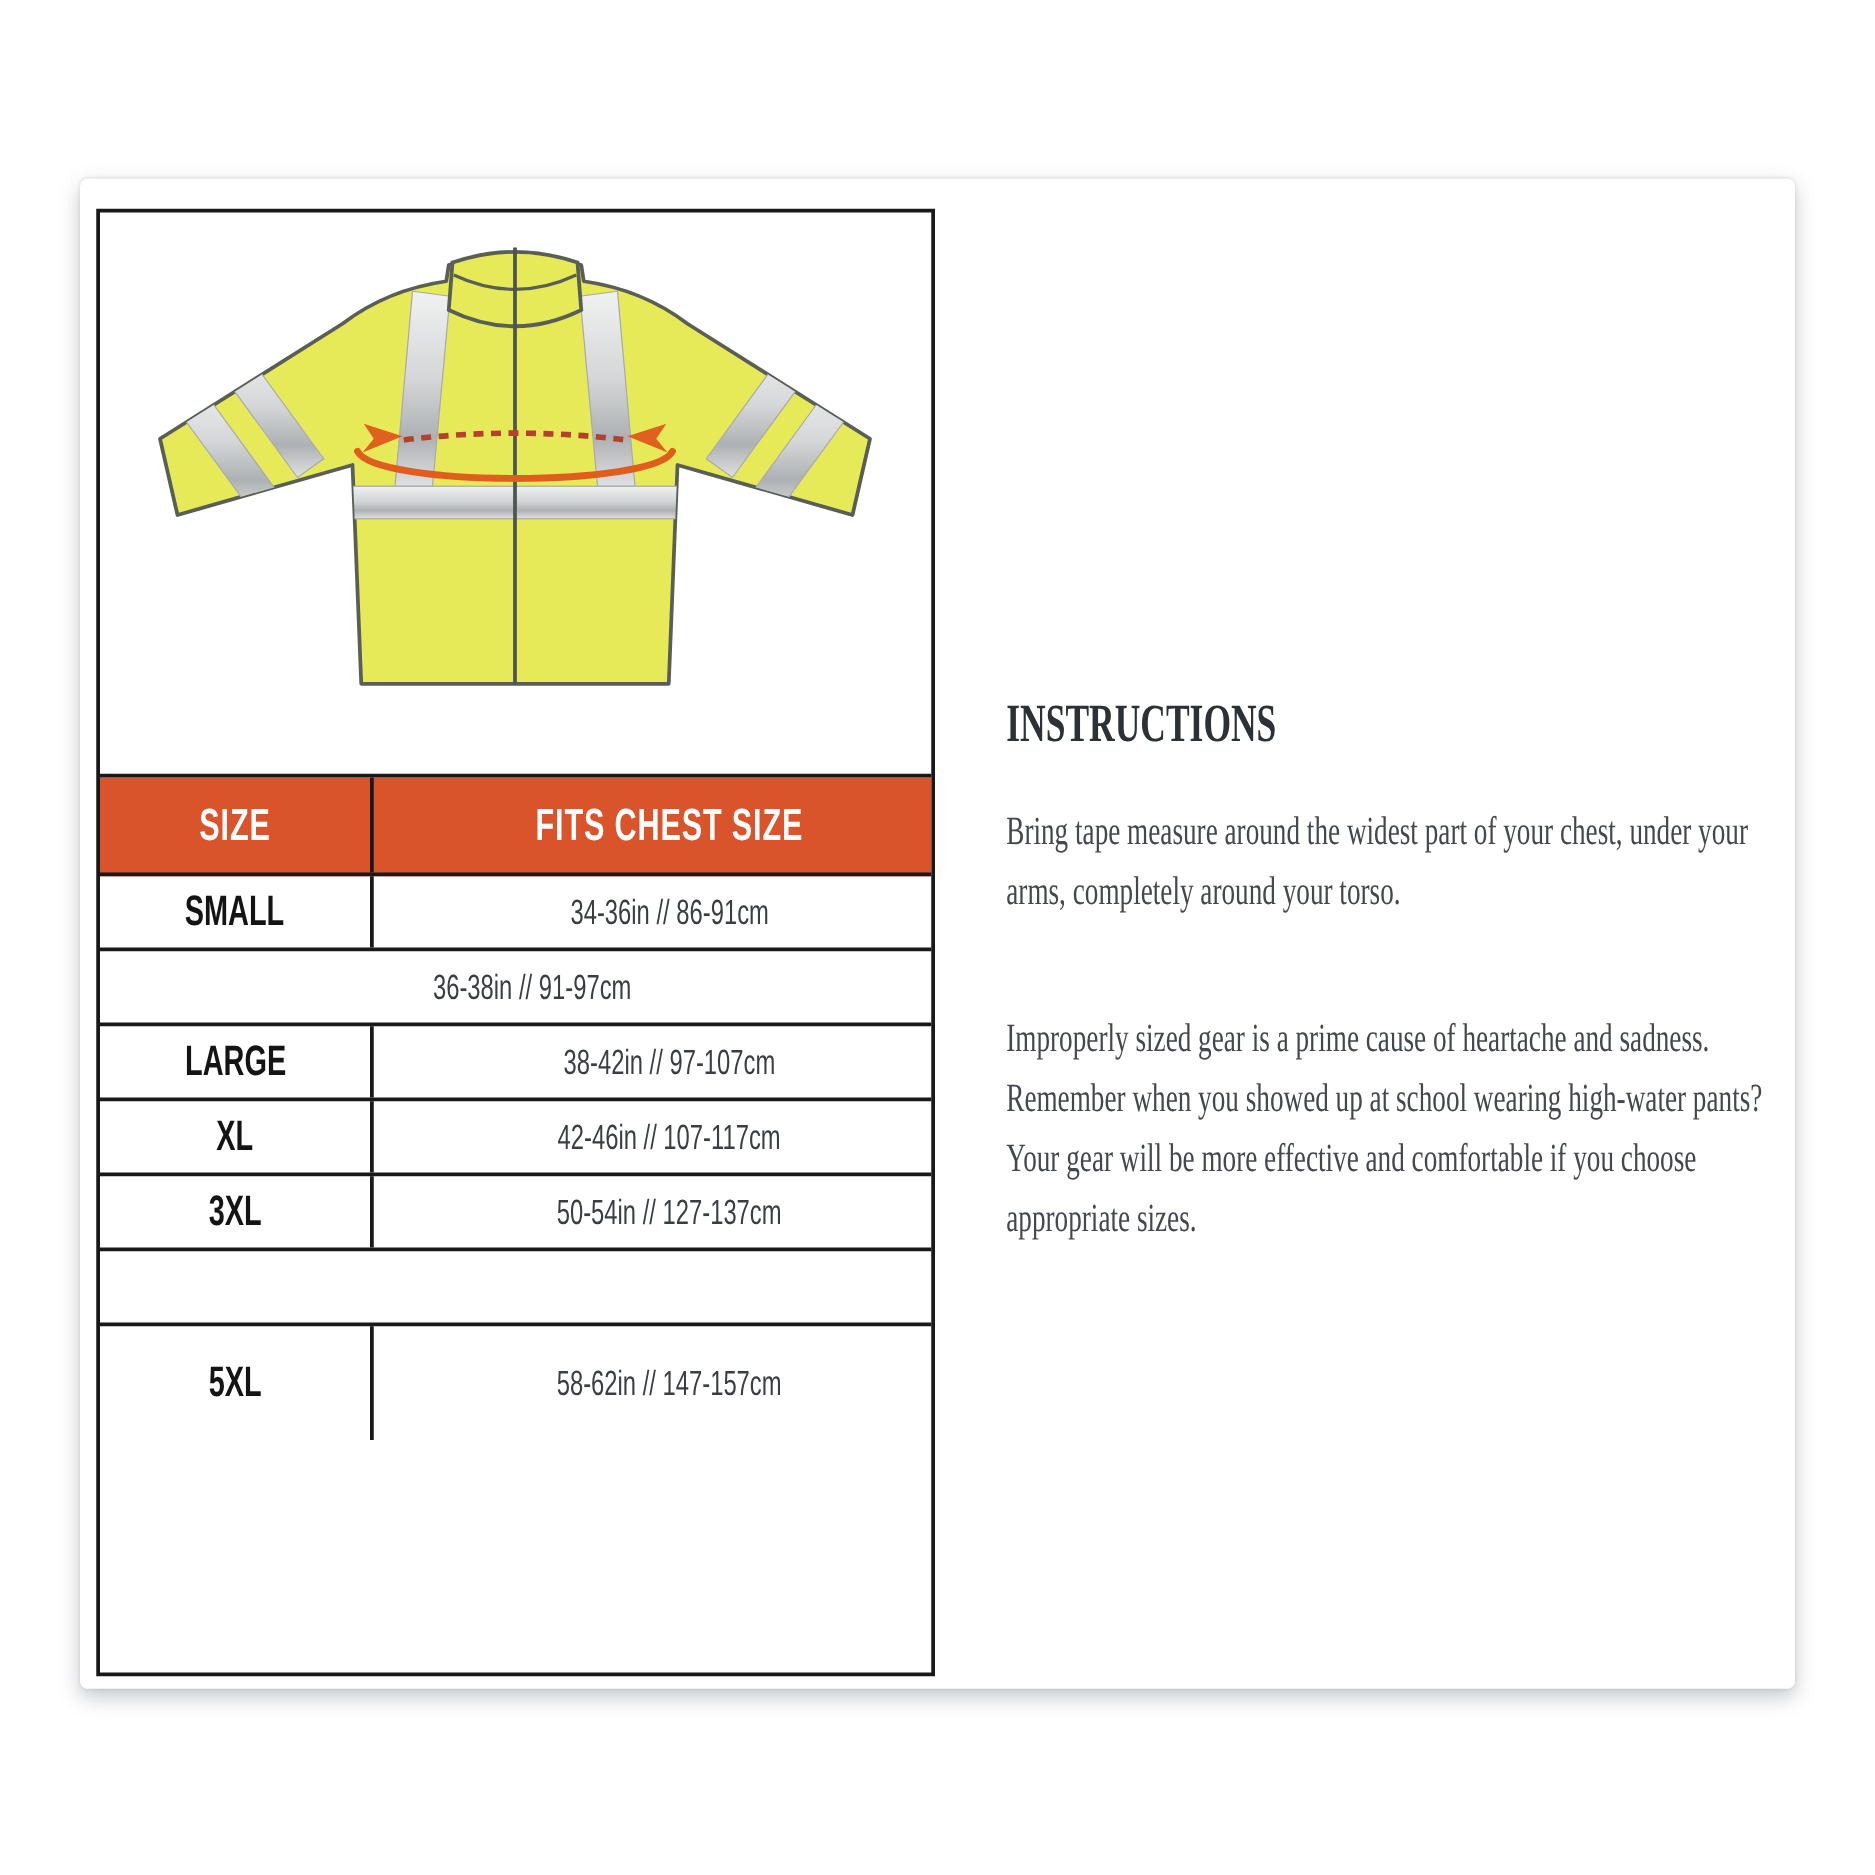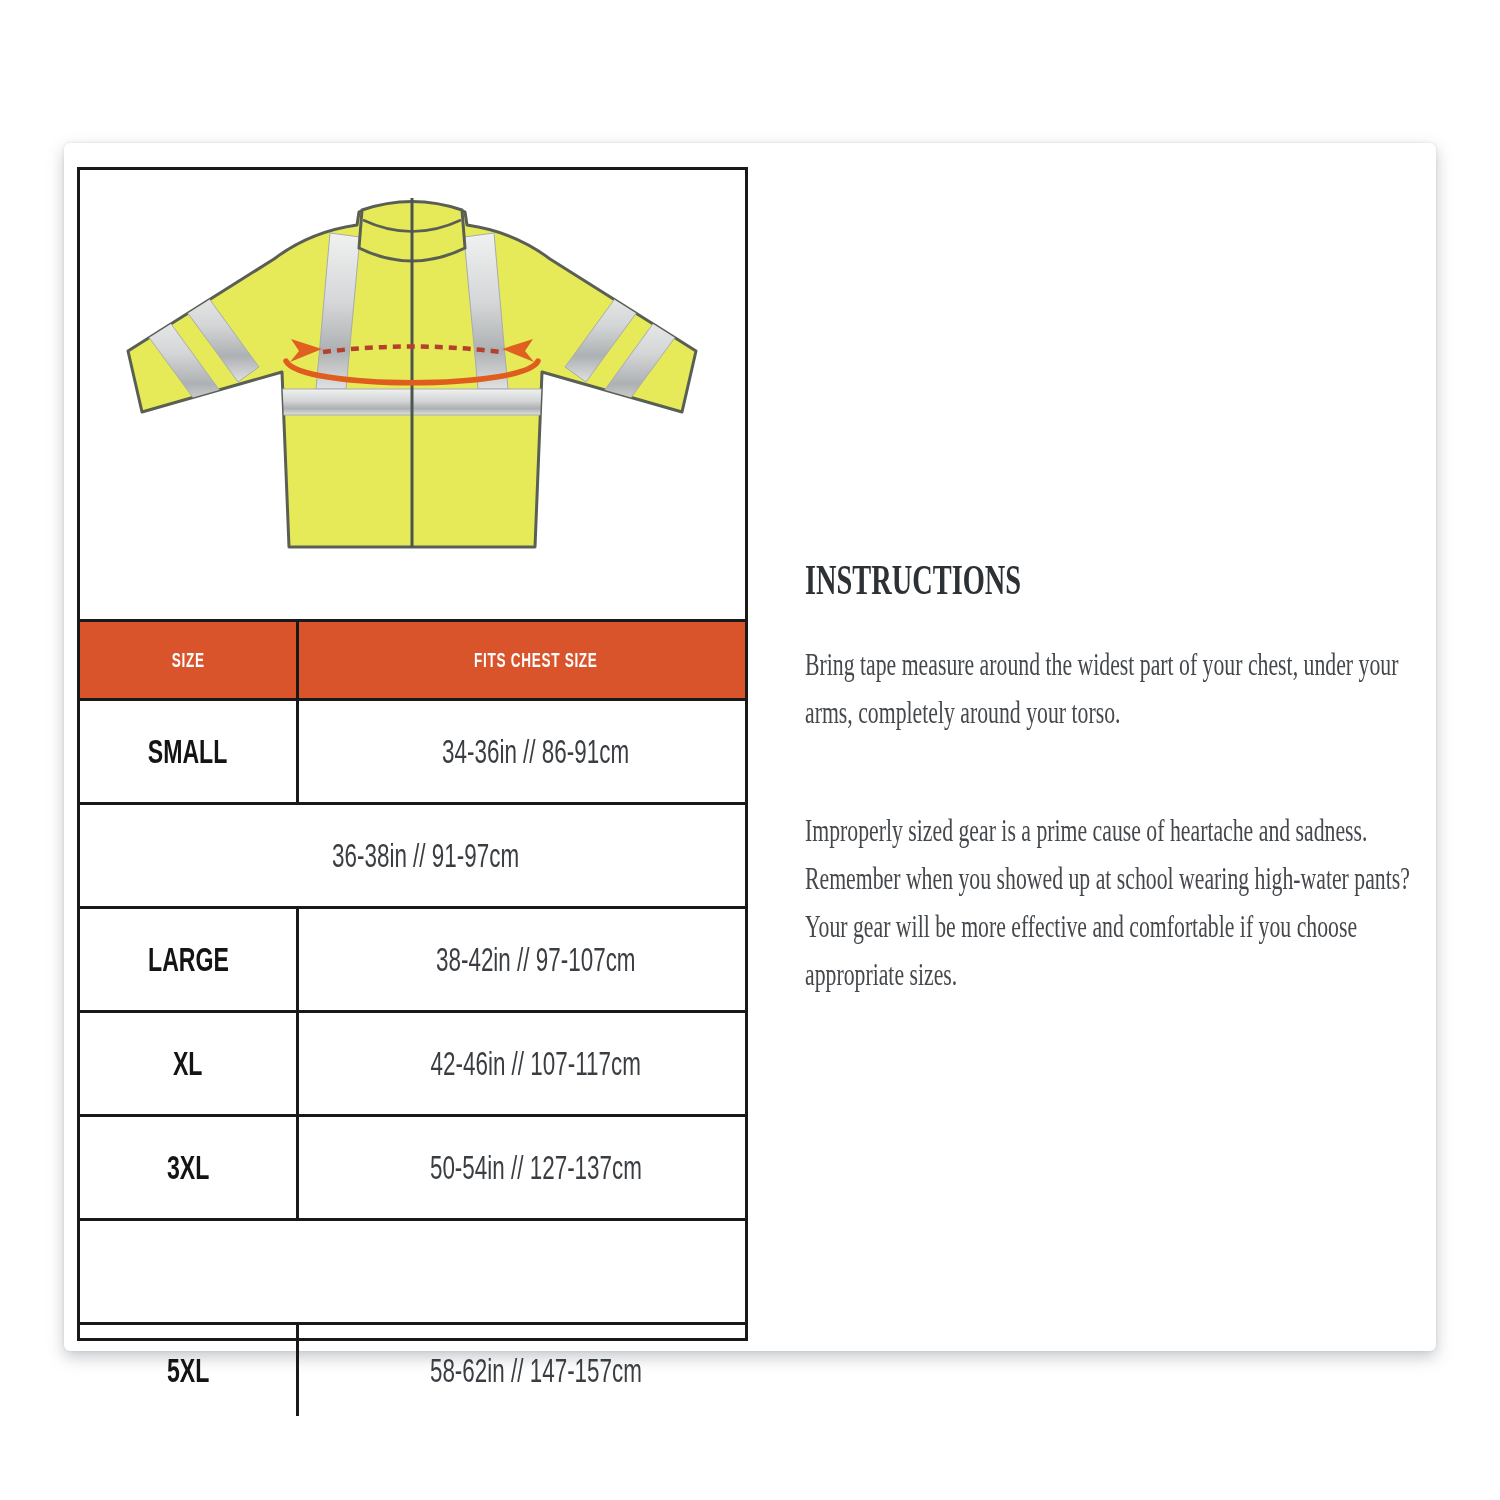--- a/index.html
+++ b/index.html
@@ -7,28 +7,28 @@
         font-family:"Liberation Sans", sans-serif;}
   .card{position:absolute;left:64px;top:143px;width:1372px;height:1208px;background:#ffffff;
         border-radius:6px;box-shadow:0 6px 16px rgba(90,95,105,0.35), 0 0 3px rgba(0,0,0,0.10);}
   
   .panel{position:absolute;left:13px;top:24px;width:671px;height:1174px;
          border:3px solid #191919;box-sizing:border-box;background:#fff;}
   .jacket-area{position:relative;width:665px;height:452px;border-bottom:3px solid #191919;box-sizing:border-box;}
   .jacket-area svg{display:block;width:665px;height:449px;}
   .thead{display:flex;height:79px;background:#D9532B;border-bottom:3px solid #191919;box-sizing:border-box;}
   .th{display:flex;align-items:center;justify-content:center;color:#ffffff;
-      font-weight:bold;font-size:20px;letter-spacing:1px;}
+      font-weight:bold;font-size:36px;letter-spacing:1px;}
   .col1{width:216px;border-right:3px solid #191919;box-sizing:content-box;flex:0 0 216px;}
   .col2{flex:1;padding-left:27px;}
-  .trow{display:flex;height:104px;border-bottom:3px solid #191919;box-sizing:border-box;}
+  .trow{display:flex;height:60px;border-bottom:3px solid #191919;box-sizing:border-box;}
   .trow:last-child{border-bottom:none;height:91px;}
   .td{display:flex;align-items:center;justify-content:center;}
   .size-cell{font-weight:bold;font-size:34px;color:#141414;}
-  .chest-cell{font-size:33px;color:#3A3E42;}
+  .chest-cell{font-size:28px;color:#3A3E42;}
   .cnd{display:inline-block;transform:scaleX(0.68);transform-origin:center;white-space:nowrap;}
   
   .instructions{position:absolute;left:741px;top:413px;width:640px;font-family:Liberation Serif, serif;}
   .instructions h2{margin:0;font-size:43px;line-height:48px;color:#2C3135;font-weight:bold;
                    transform:scaleX(0.66);transform-origin:left;white-space:nowrap;}
   .instructions p{margin:0;margin-top:36px;width:926px;font-size:32px;line-height:48px;color:#44484C;
                   transform:scaleX(0.68);transform-origin:left top;}
   .instructions p + p{margin-top:70px;}
 </style>
 </head>

